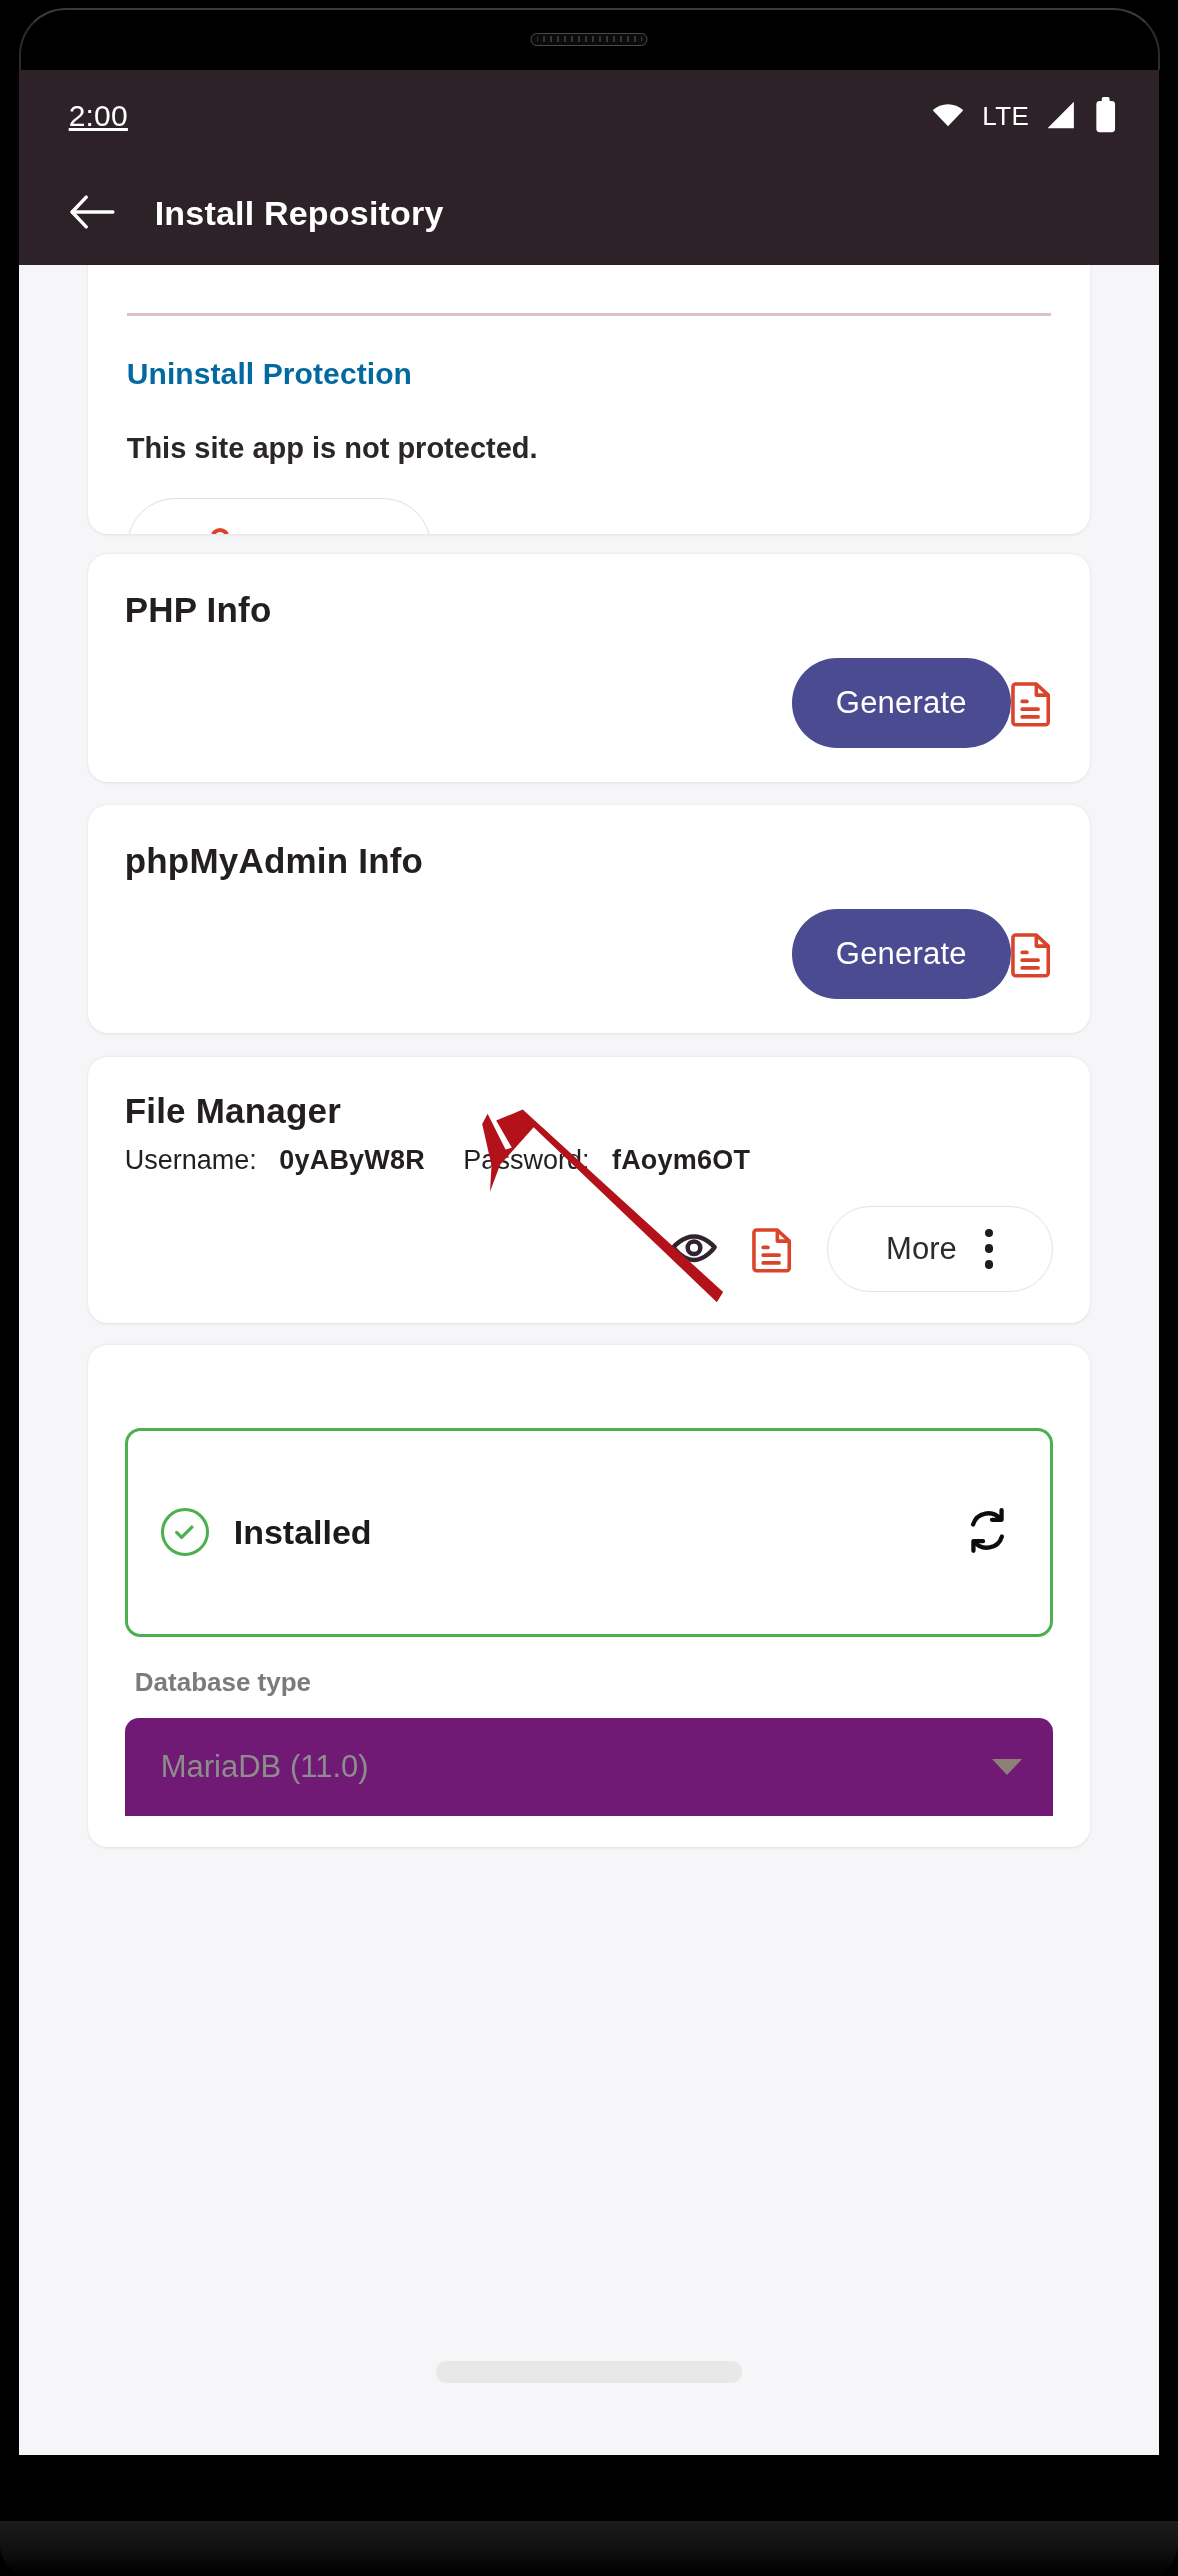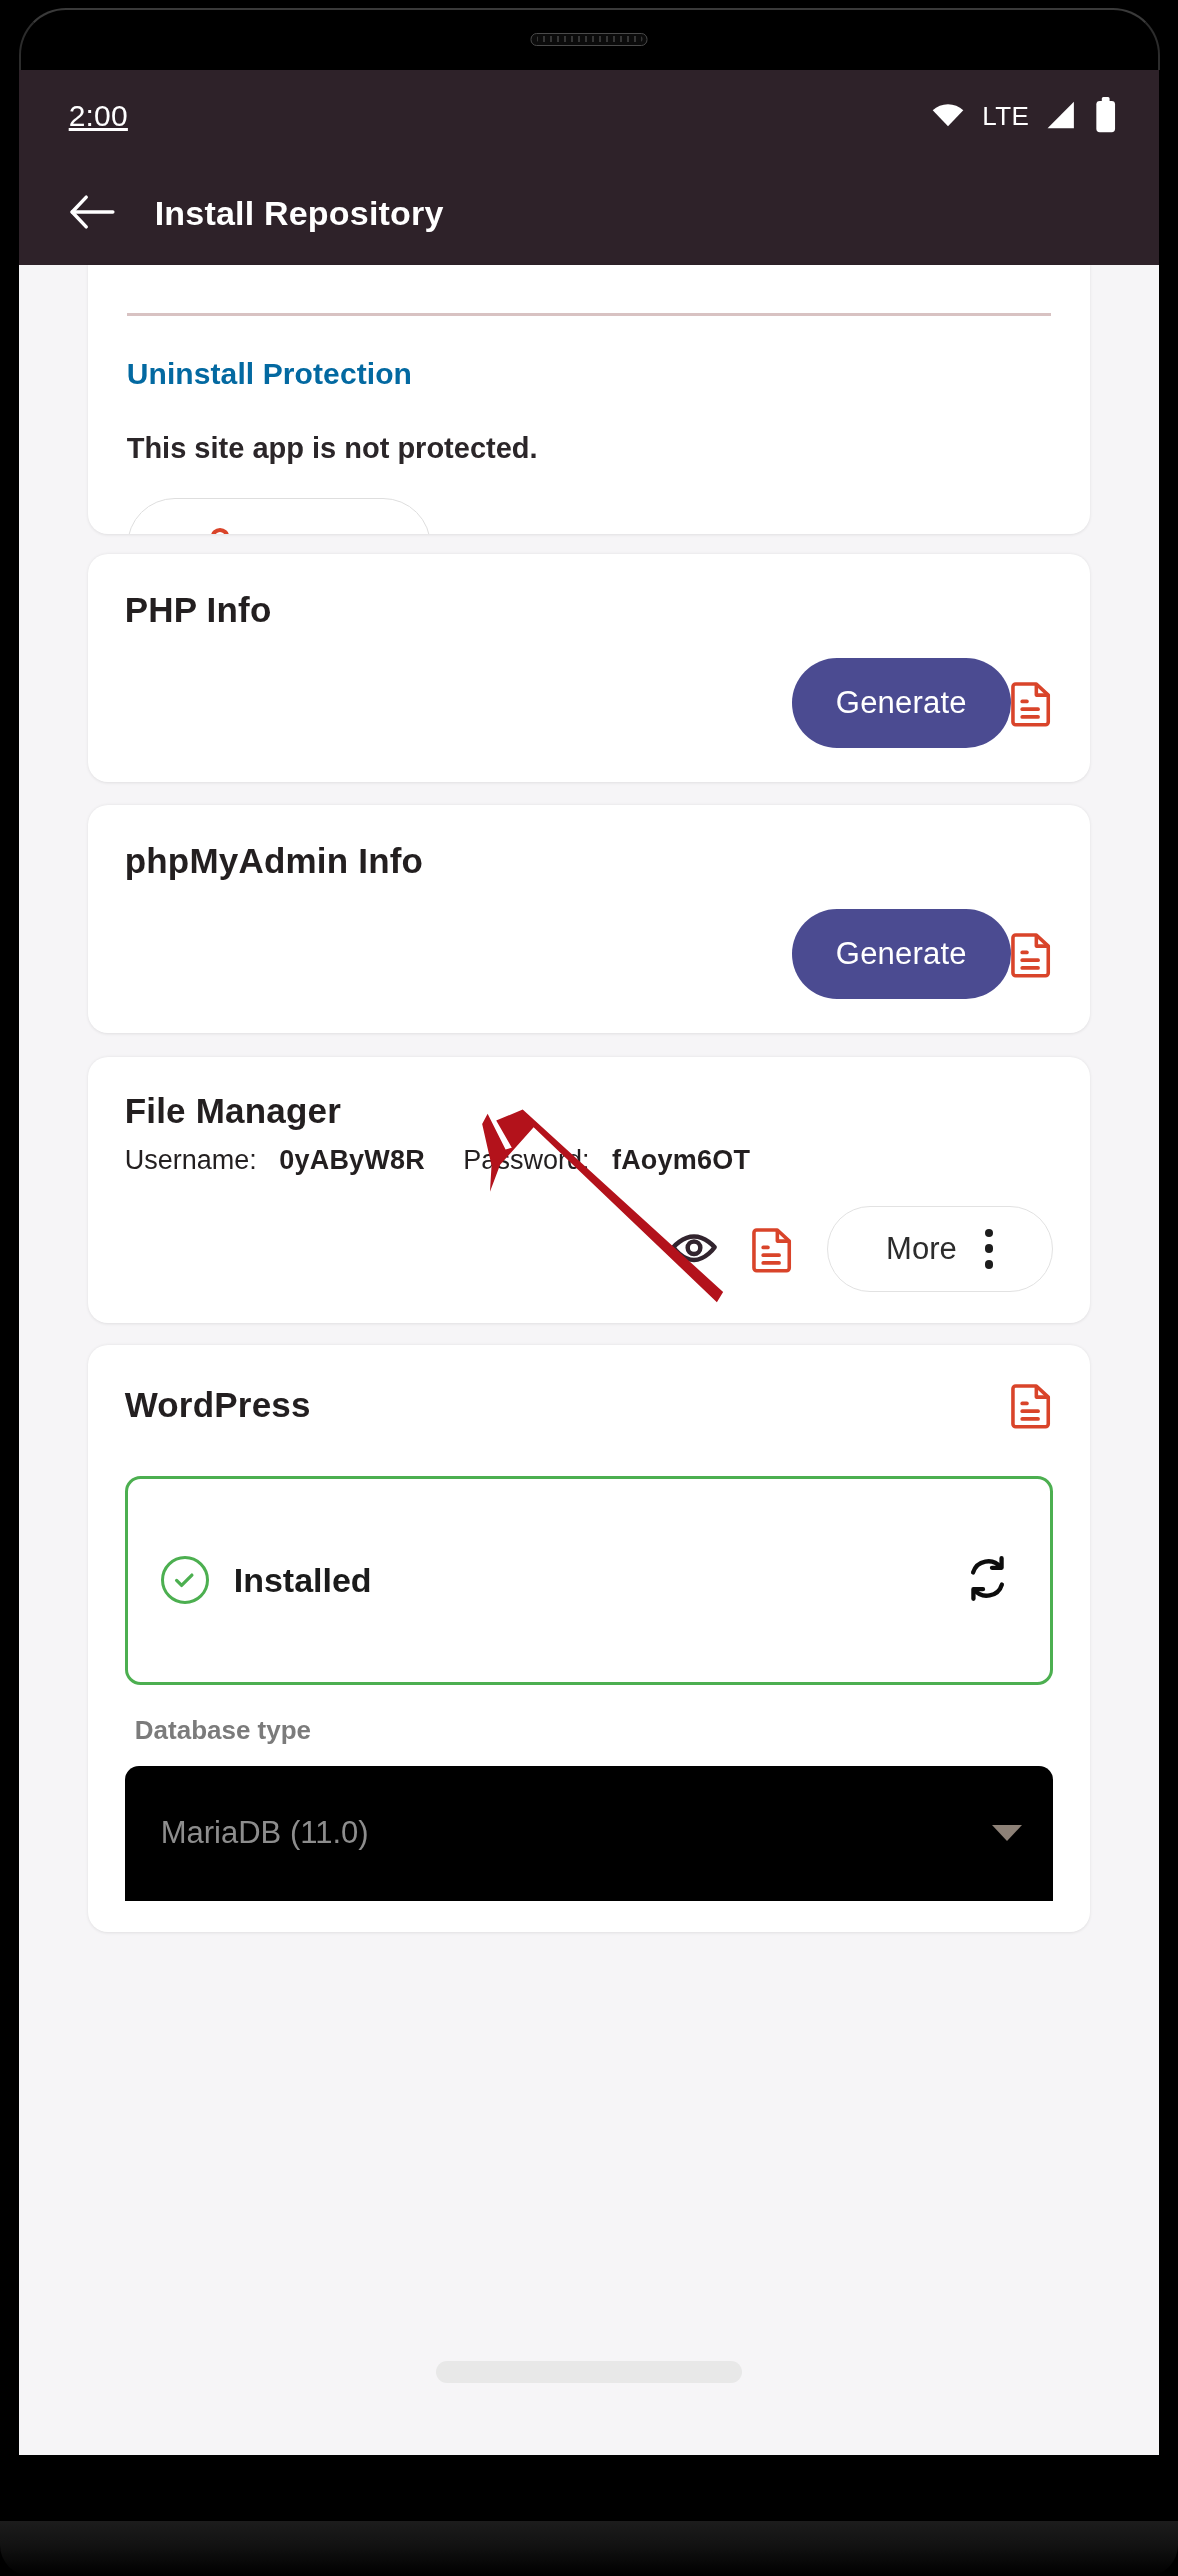--- a/index.html
+++ b/index.html
@@ -276,23 +276,23 @@
   .field-label {
     margin-top: 30px;
     font-size: 26px;
     color: #7b7b7b;
     font-weight: 700;
     padding-left: 3.1px;
     margin-left: 7px;
   }
   .select-box {
     margin-top: 20px;
-    background: #000000;
+    background: #701a75;
     border-radius: 14px 14px 0 0;
-    height: 135px;
+    height: 98px;
     display: flex;
     align-items: center;
     padding: 0 31px 0 36px;
   }
   .select-value {
     font-size: 31px;
     color: #8d8d8d;
   }
   .caret {
     margin-left: auto;
@@ -448,32 +448,20 @@
             <span class="dots">
                 <i></i>
                 <i></i>
                 <i></i>
               </span>
           </div>
         </div>
       </div>
 
       <div class="card card-wp">
-        <div class="wp-head">
-          <div class="card-h">WordPress</div>
-          <span class="icon-btn">
-            <svg width="42" height="48" viewBox="0 0 27 31">
-              <path d="M3 3.2h13.3L24 10.4V27.8a1.8 1.8 0 0 1-1.8 1.8H3a1.8 1.8 0 0 1-1.8-1.8V5a1.8 1.8 0 0 1 1.8-1.8Z" fill="none" stroke="#d9442a" stroke-width="2.3" stroke-linejoin="round"></path>
-              <path d="M16.3 3.2v7.2H24" fill="none" stroke="#d9442a" stroke-width="2.3" stroke-linejoin="round"></path>
-              <rect x="6" y="13.2" width="5.4" height="2.5" rx="1.2" fill="#d9442a"></rect>
-              <rect x="6" y="18.2" width="12.6" height="2.5" rx="1.2" fill="#d9442a"></rect>
-              <rect x="6" y="23.2" width="12.6" height="2.5" rx="1.2" fill="#d9442a"></rect>
-            </svg>
-          </span>
-        </div>
 
         <div class="status-box">
           <span class="status-check">
             <svg width="26.5" height="26.5" viewBox="0 0 17 17">
               <path d="M3.6 8.6 6.8 11.8 13.4 5.2" stroke="#4caf50" stroke-width="2.1" fill="none" stroke-linecap="round" stroke-linejoin="round"></path>
             </svg>
           </span>
           <span class="status-label">Installed</span>
           <span class="refresh-btn">
             <svg width="51" height="51" viewBox="0 0 33 33">

